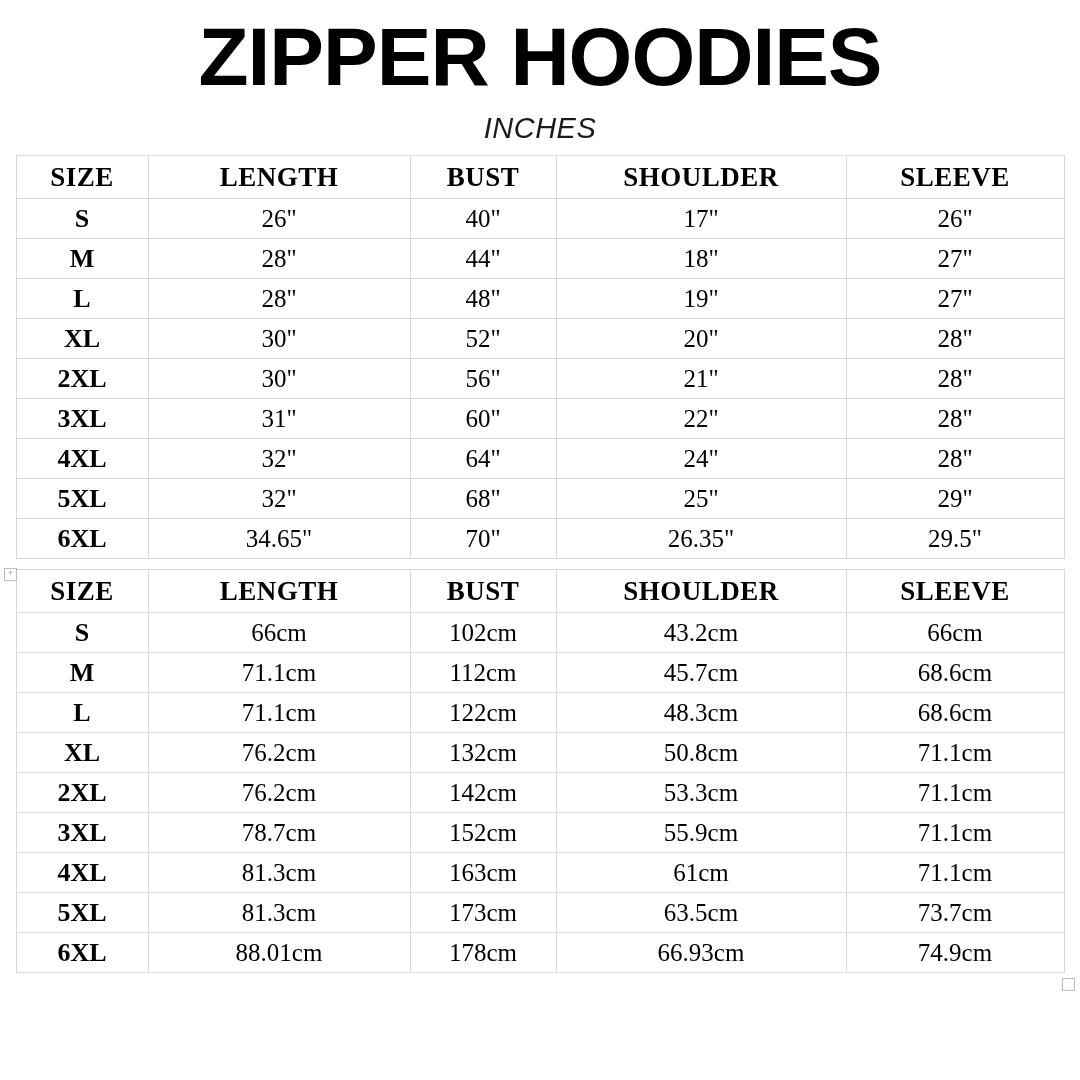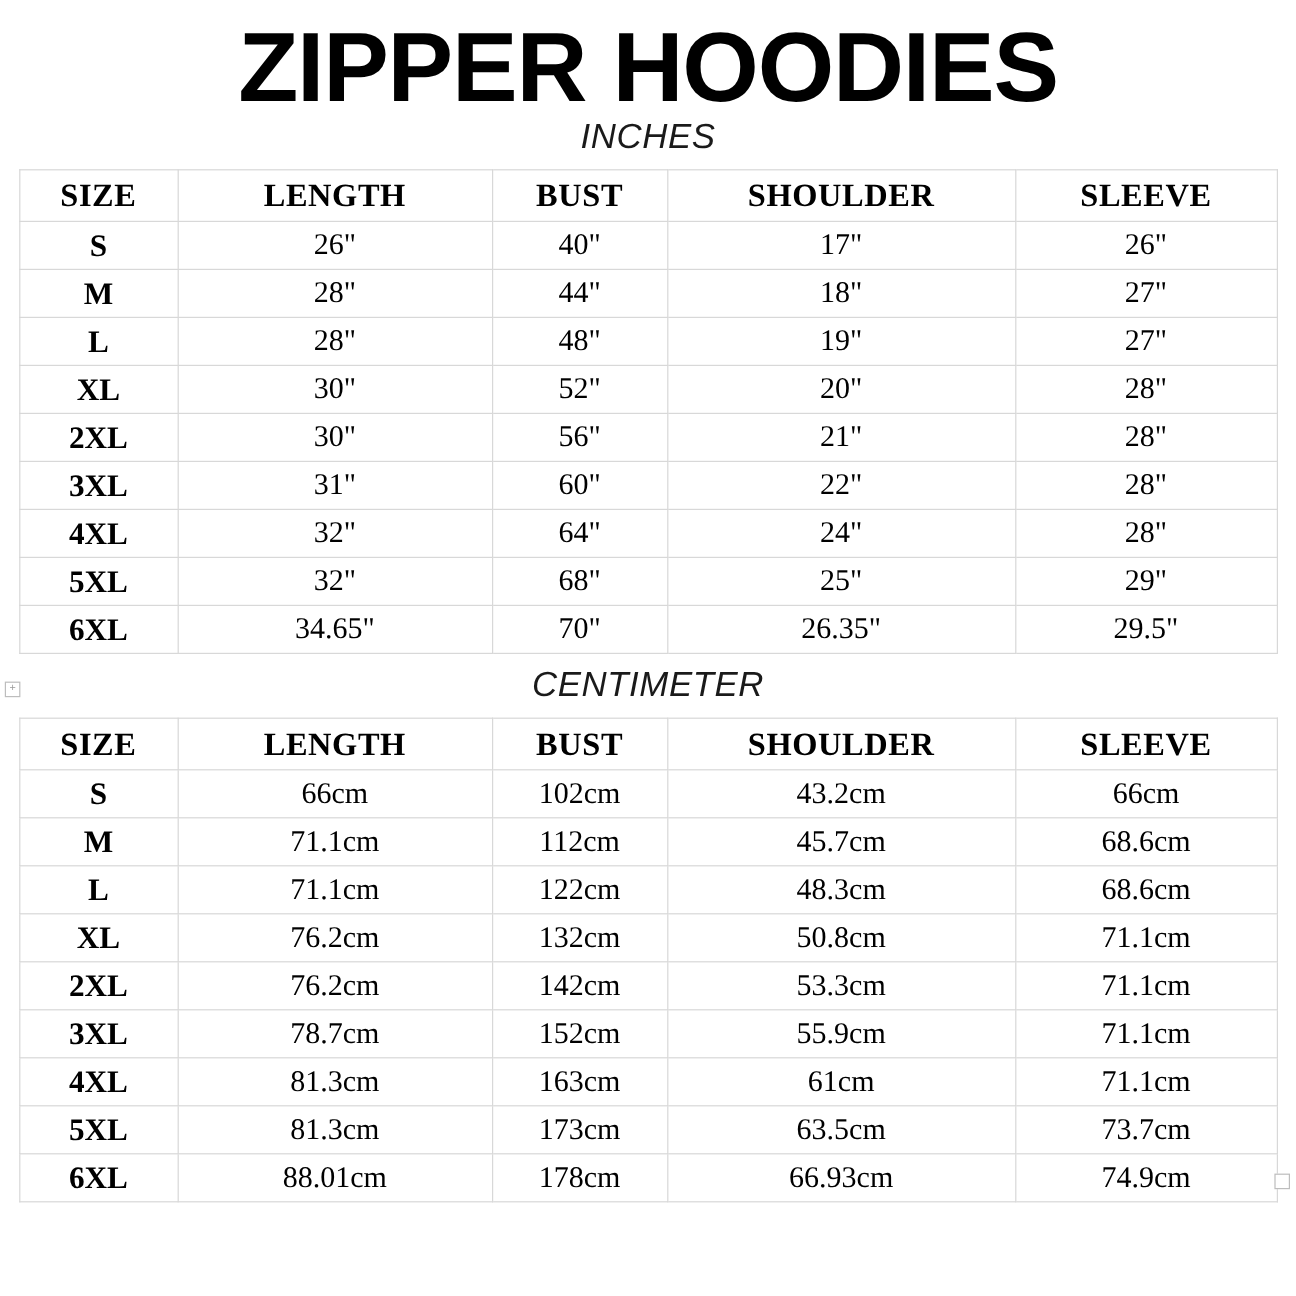--- a/index.html
+++ b/index.html
@@ -35,20 +35,21 @@
     white-space: nowrap;
   }
 
   .unit-label {
     text-align: center;
     font-family: "Liberation Sans", sans-serif;
     font-style: italic;
     font-weight: normal;
     font-size: 29px;
     letter-spacing: 0.5px;
+    margin-top: 14px;
     margin-bottom: 6px;
     color: #1a1a1a;
   }
 
   table.size-table {
     border-collapse: collapse;
     width: 1048px;
     margin: 10px auto;
     table-layout: fixed;
   }
@@ -194,21 +195,20 @@
           <td>34.65"</td>
           <td>70"</td>
           <td>26.35"</td>
           <td>29.5"</td>
         </tr>
       </tbody>
     </table>
   </div>
 
   <div class="section">
-    <div class="unit-label">CENTIMETER</div>
     <table class="size-table">
       <colgroup>
         <col class="col-size">
           <col class="col-length">
           <col class="col-bust">
           <col class="col-shoulder">
           <col class="col-sleeve">
       </colgroup>
       <thead>
         <tr>

